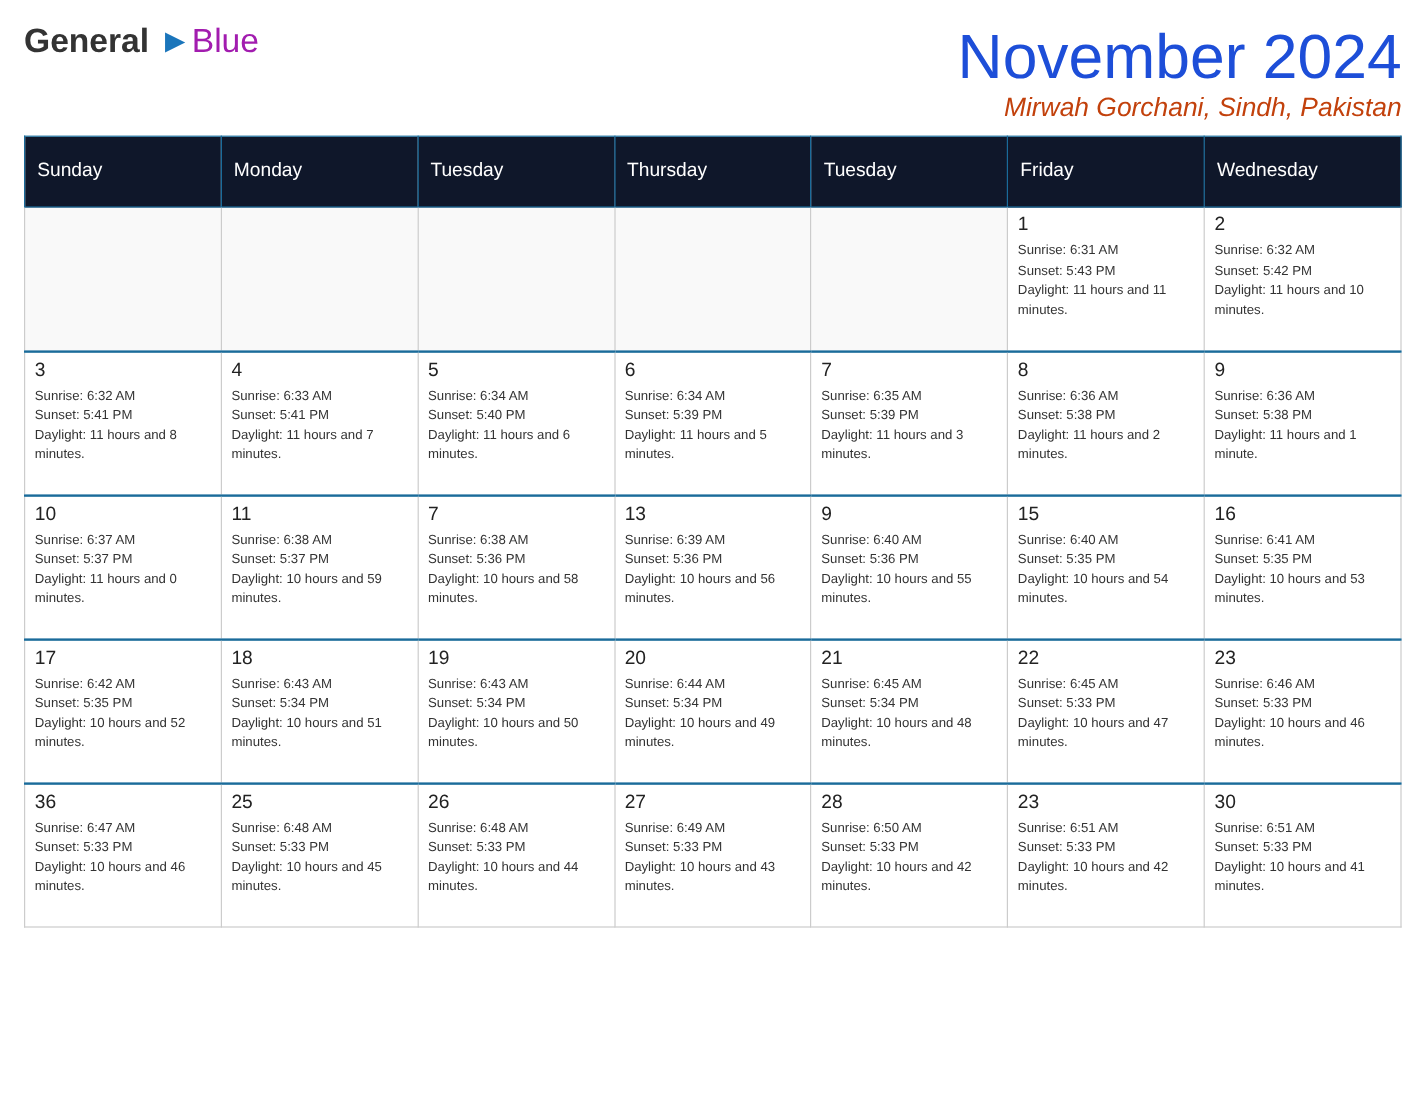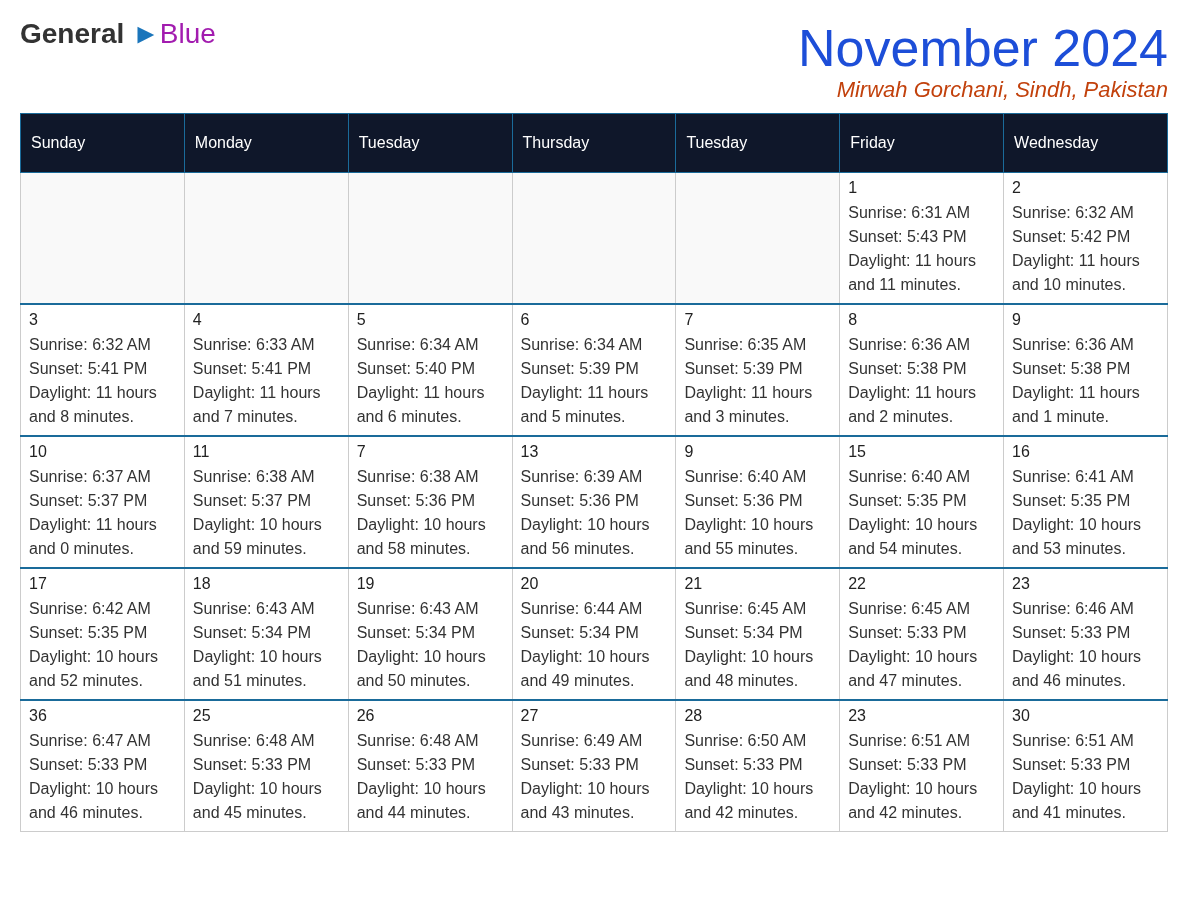--- a/index.html
+++ b/index.html
@@ -72,21 +72,21 @@
       height: 120px;
     }
     .day-number {
       font-size: 16px;
       color: #222;
       font-weight: normal;
       display: block;
       margin-bottom: 4px;
     }
     .day-info {
-      font-size: 16px;
+      font-size: 11px;
       color: #333;
       line-height: 1.5;
     }
     .empty-cell {
       background: #f9f9f9;
     }
     .row-divider td {
       border-top: 2px solid #1a6b9a;
     }
   </style>

